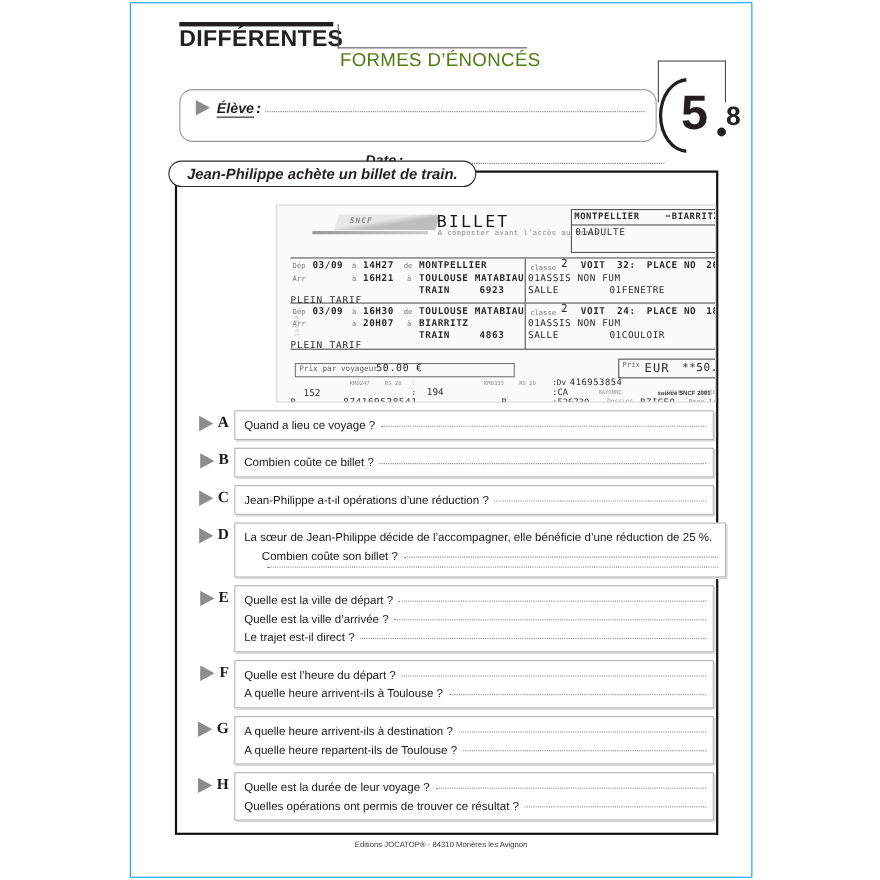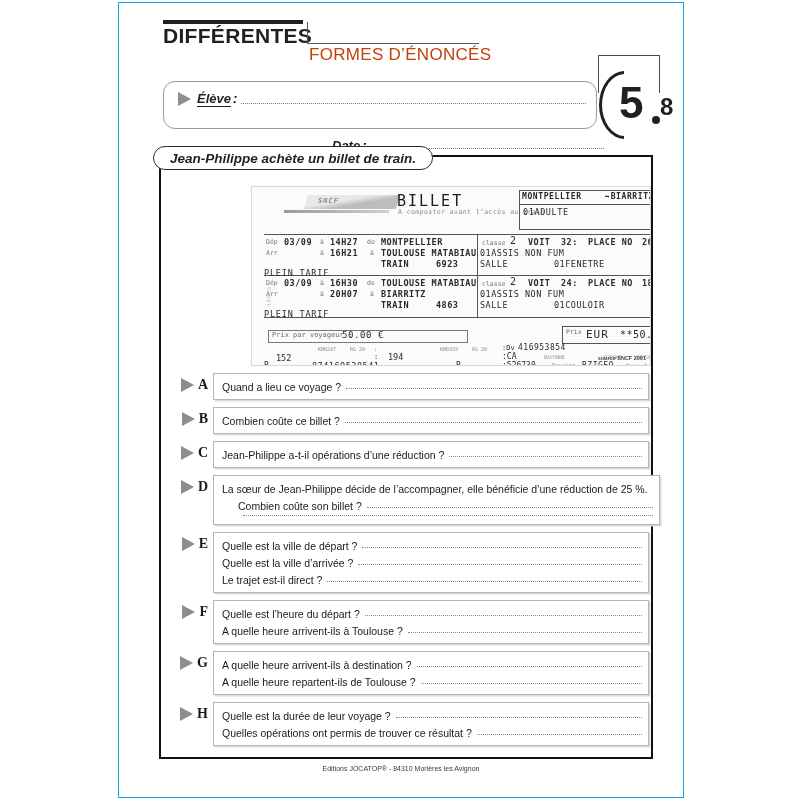--- a/index.html
+++ b/index.html
@@ -28,21 +28,21 @@
     font-size: 21px; font-weight: bold; letter-spacing: .3px;
     color: #231f20;
   }
   .hdr-lbox {
     position: absolute; left: 188px; top: 19px;
     width: 172px; height: 22px;
     border-left: 1px solid #5a5a5a; border-bottom: 1px solid #5a5a5a;
   }
   .hdr-sub {
     position: absolute; left: 190px; top: 42px;
-    font-size: 17px; color: #c2410c; letter-spacing: .3px;
+    font-size: 17px; color: #4d7c0f; letter-spacing: .3px;
   }
 
   
   .badge-box {
     position: absolute; left: 479px; top: 52px;
     width: 62px; height: 38px;
     border-top: 1px solid #4a4a4a; border-right: 1px solid #4a4a4a;
     border-left: 1px solid #4a4a4a;
   }
   .badge-arc {
@@ -76,21 +76,21 @@
     display: inline-block;
     width: 0; height: 0;
     border-left: 13px solid #8d8d8d;
     border-top: 7px solid transparent;
     border-bottom: 7px solid transparent;
     vertical-align: middle;
   }
   .eleve-row {
     position: absolute; left: 14px; top: 9px;
     width: 408px;
-    display: flex; align-items: center;
+    display: flex; align-items: flex-start;
   }
   .eleve-lbl {
     font-size: 13px; font-weight: bold; font-style: italic;
     color: #231f20; margin-left: 6px; text-decoration: underline;
     text-underline-offset: 3px;
   }
   .colon { font-size: 13px; font-style: italic; font-weight: bold; margin-left: 2px; }
   .dotfill {
     flex: 1; margin-left: 4px;
     border-bottom: 1.5px dotted #777;

